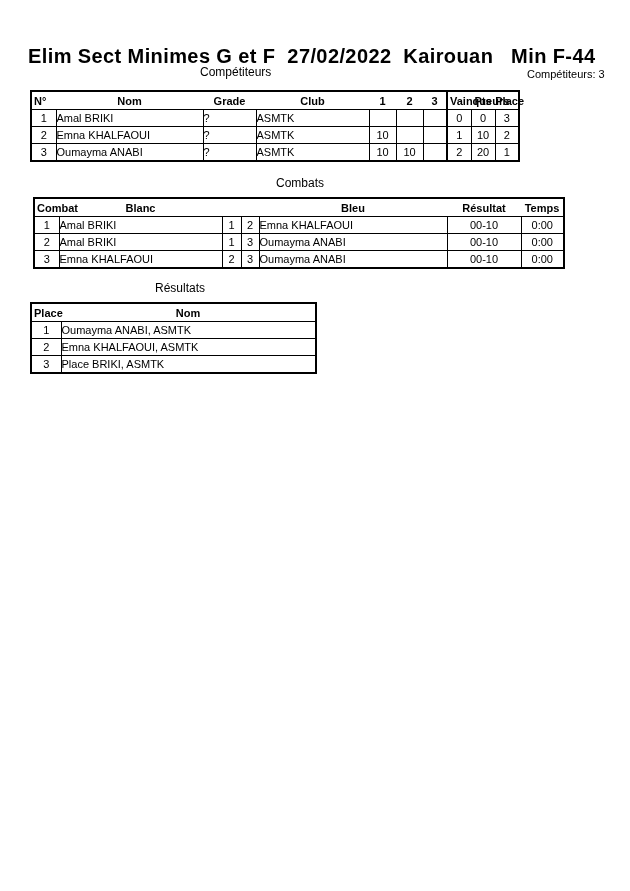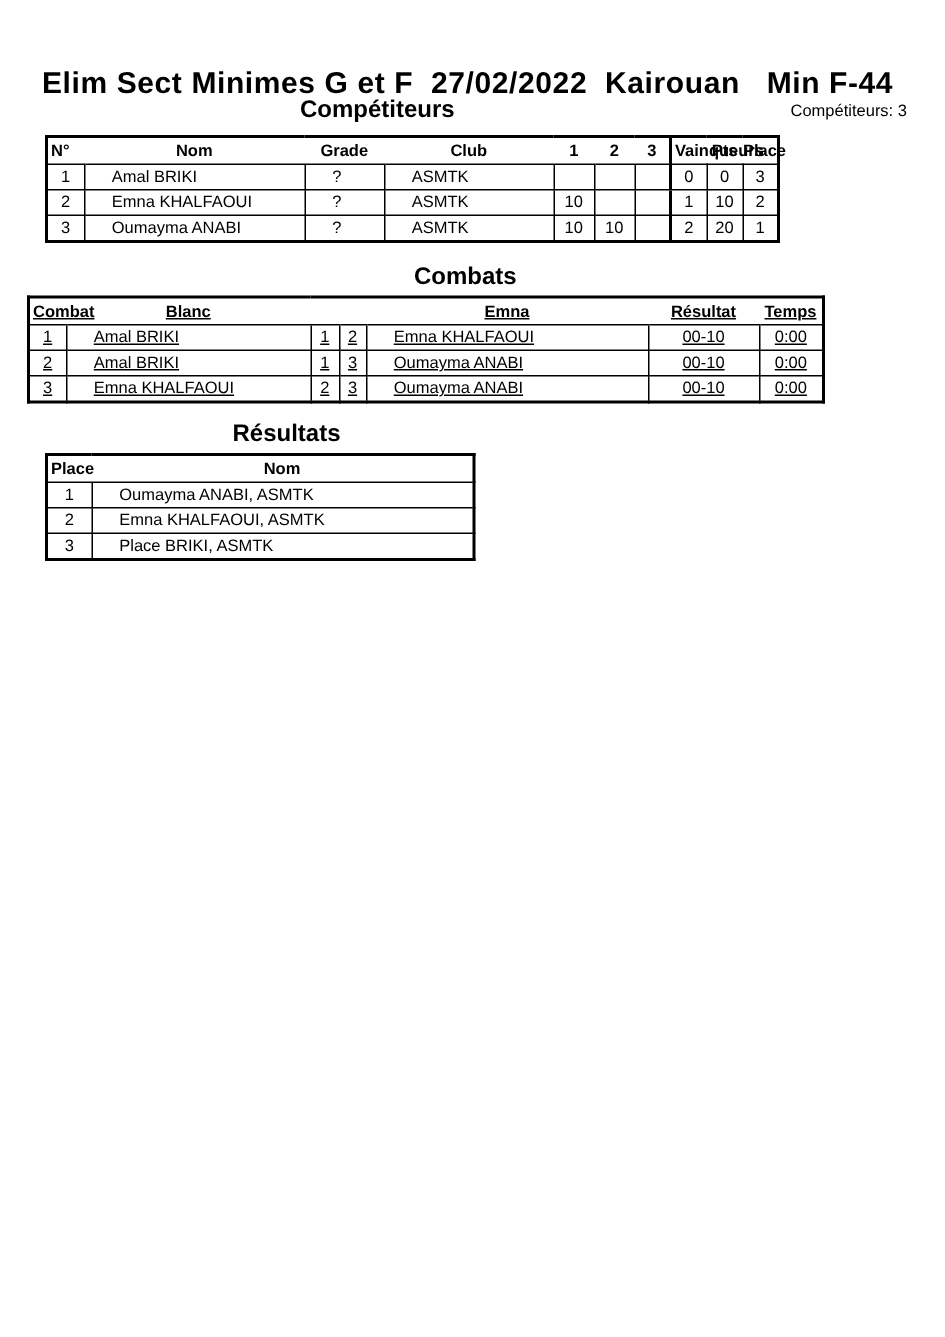--- a/index.html
+++ b/index.html
@@ -16,64 +16,64 @@
     position: absolute;
     left: 28px;
     top: 45px;
     font-size: 20px;
     font-weight: bold;
     letter-spacing: 0.4px;
     white-space: pre;
   }
   .sec-title {
     position: absolute;
-    font-size: 16px;
-    font-weight: bold;
+    font-size: 12px;
+    font-weight: normal;
     white-space: nowrap;
   }
   .t-competiteurs { left: 200px; top: 65px; }
   .t-combats     { left: 276px; top: 176px; }
   .t-resultats   { left: 155px; top: 281px; }
   .count {
     position: absolute;
     left: 527px;
     top: 68px;
     font-size: 11px;
     white-space: nowrap;
   }
   table.tbl {
     position: absolute;
     border-collapse: collapse;
     table-layout: fixed;
     font-size: 11px;
     border: 2px solid #000;
   }
   .tbl-competitors { left: 30px; top: 90px;  width: 488px; }
-  .tbl-combats     { left: 18px; top: 197px; width: 530px; text-decoration: underline; }
+  .tbl-combats     { left: 33px; top: 197px; width: 530px; }
   .tbl-resultats   { left: 30px; top: 302px; width: 285px; }
   table.tbl th {
     font-weight: bold;
     padding: 0;
     height: 17px;
     border: 0;
     border-bottom: 1px solid #000;
     white-space: nowrap;
     overflow: visible;
     vertical-align: middle;
   }
   table.tbl td {
     padding: 0;
     height: 16px;
     border: 1px solid #000;
     text-align: center;
     white-space: nowrap;
     vertical-align: middle;
   }
   table.tbl th.al { text-align: left; padding-left: 2px; }
-  table.tbl td.al { text-align: left; padding-left: 18px; }
+  table.tbl td.al { text-align: left; padding-left: 0; }
   th.sec, td.sec { border-left: 2px solid #000 !important; }
   th.vgroup { position: relative; }
   th.vgroup span { position: absolute; top: 50%; transform: translateY(-50%); white-space: nowrap; }
   th.vgroup .hv  { left: 2px; }
   th.vgroup .hp  { left: 50%; transform: translate(-50%, -50%); }
   th.vgroup .hpl { right: -6px; }
 </style>
 </head>
 <body>
 
@@ -164,21 +164,21 @@
       <col style="width:188px">
         <col style="width:74px">
         <col style="width:43px">
     </colgroup>
     <thead>
       <tr>
         <th class="al">Combat</th>
         <th>Blanc</th>
         <th></th>
         <th></th>
-        <th>Emna</th>
+        <th>Bleu</th>
         <th>Résultat</th>
         <th>Temps</th>
       </tr>
     </thead>
     <tbody>
       <tr>
         <td>1</td>
         <td class="al">Amal BRIKI</td>
         <td>1</td>
         <td>2</td>

